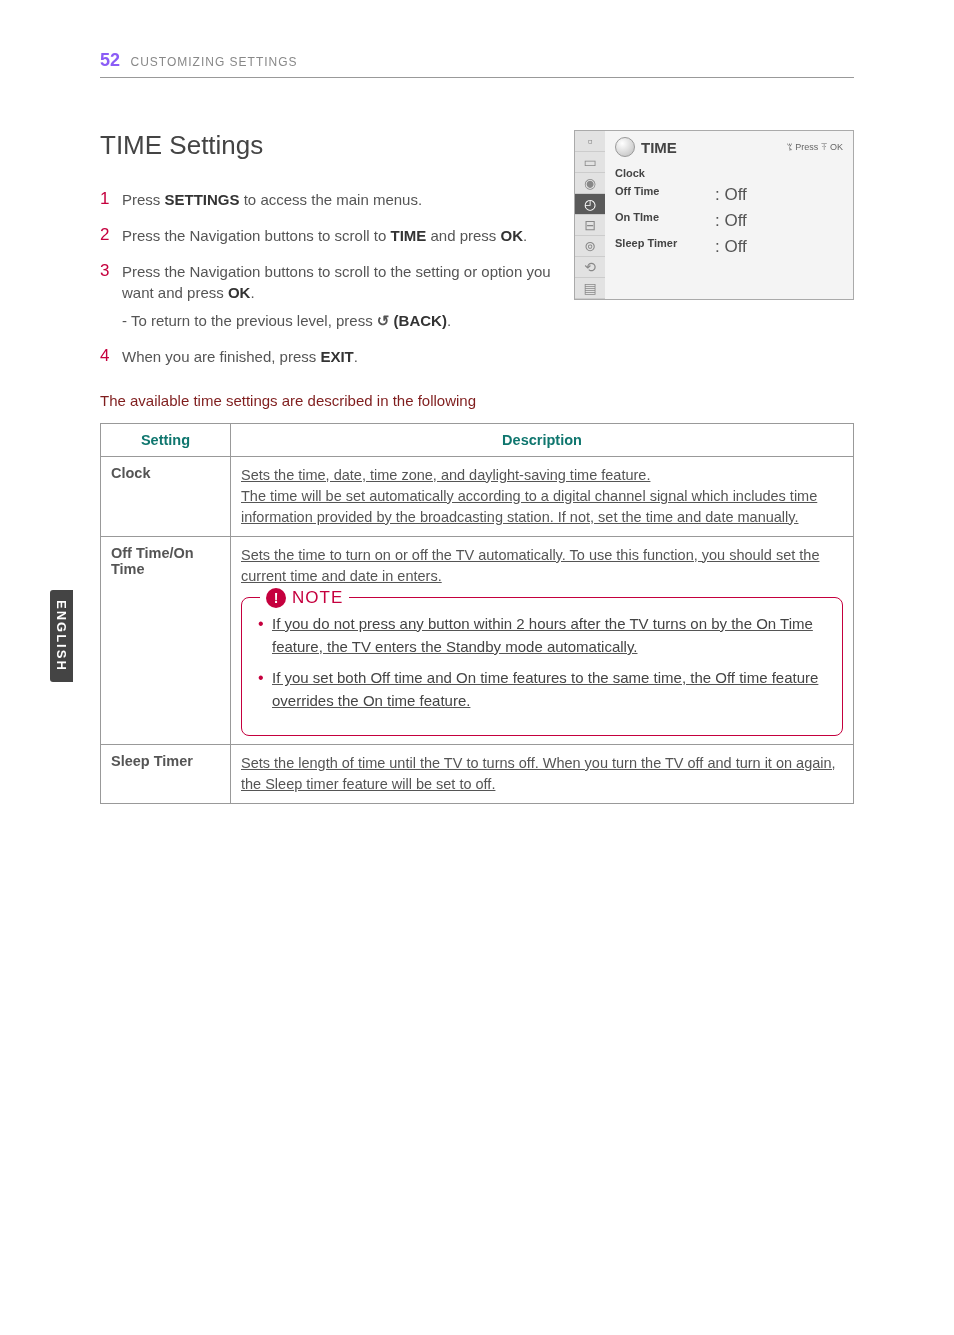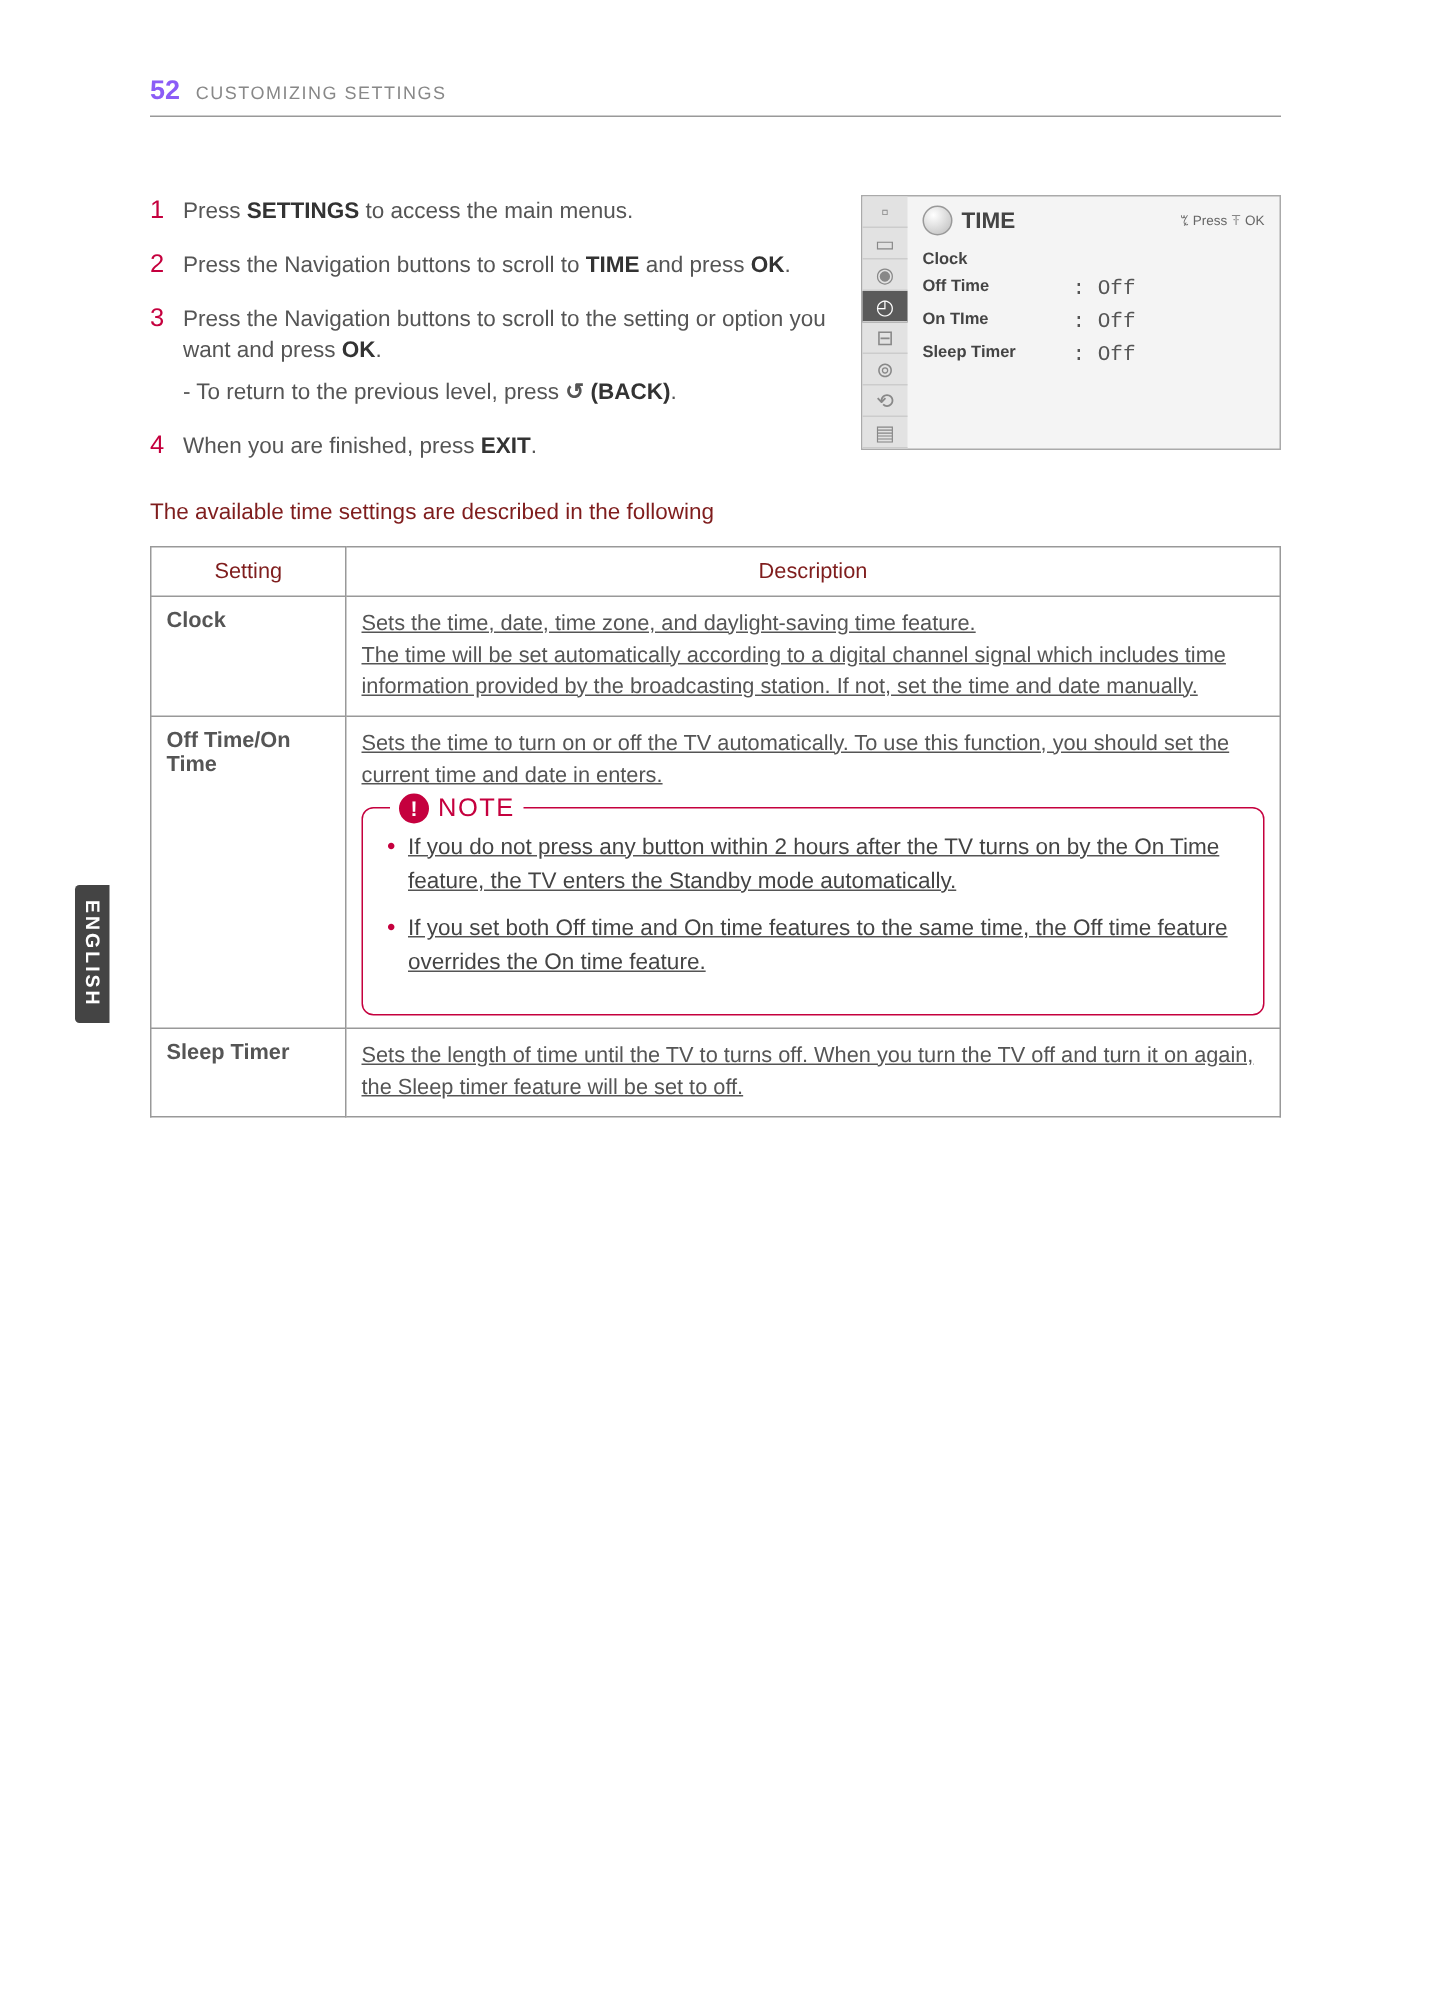--- a/index.html
+++ b/index.html
@@ -153,43 +153,42 @@
     display: flex;
     padding: 3px 0;
     color: #444;
   }
   .osd-label {
     width: 100px;
     font-weight: 700;
     font-size: 11px;
   }
   .osd-value {
-    font-size: 14px;
+    font-size: 17px;
     color: #555;
-    font-family: Liberation Mono, monospace;
   }
 
   
   .settings-table {
     border-collapse: collapse;
     width: 100%;
     margin-top: 8px;
   }
   .settings-table th,
   .settings-table td {
     border: 1px solid #999;
     padding: 8px 10px;
     vertical-align: top;
     font-size: 14.5px;
     color: #555;
   }
   .settings-table th {
-    font-weight: 400;
+    font-weight: 700;
     text-align: center;
-    color: #7f1d1d;
+    color: #0f766e;
     background: #fff;
   }
   .settings-table th.col-setting { width: 130px; }
   .row-label {
     font-weight: 700;
     color: #333;
   }
   .desc-text {
     line-height: 1.45;
     text-decoration: underline;
@@ -307,20 +306,21 @@
       <div class="osd-value">: Off</div>
     </div>
     <div class="osd-row">
       <div class="osd-label">Sleep Timer</div>
       <div class="osd-value">: Off</div>
     </div>
   </div>
 </div>
 
 <div class="content">
+  <h1 class="main-heading">TIME Settings</h1>
 
   <ol class="steps">
     <li class="step">
       <div class="step-num">1</div>
       <div class="step-text">
         <span>Press </span><span class="bold">SETTINGS</span><span> to access the main menus.</span>
       </div>
     </li>
     <li class="step">
       <div class="step-num">2</div>

